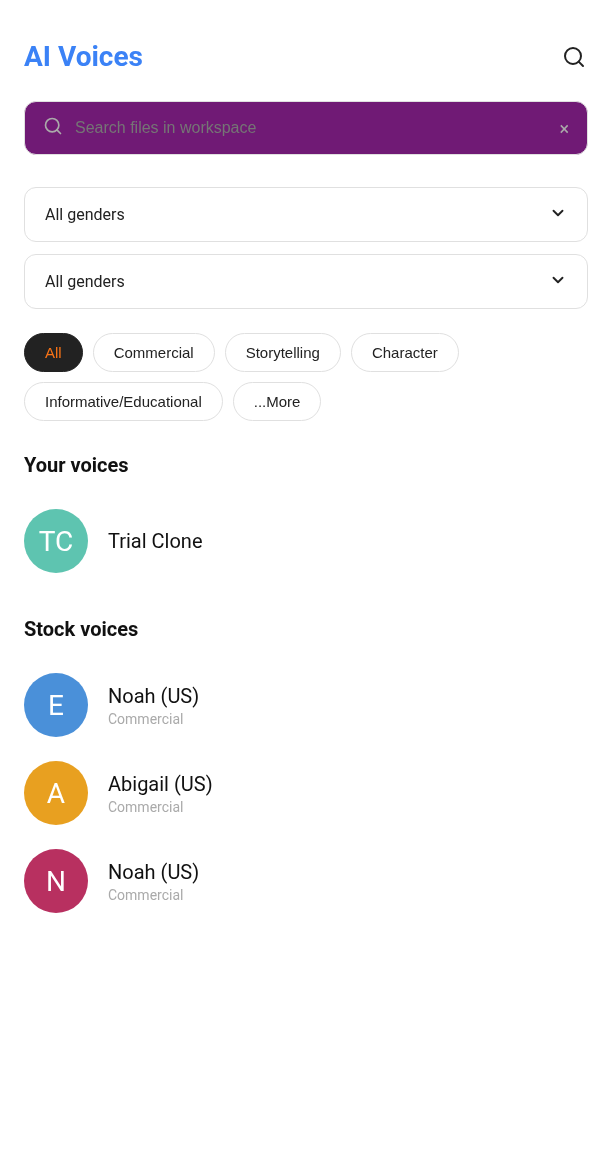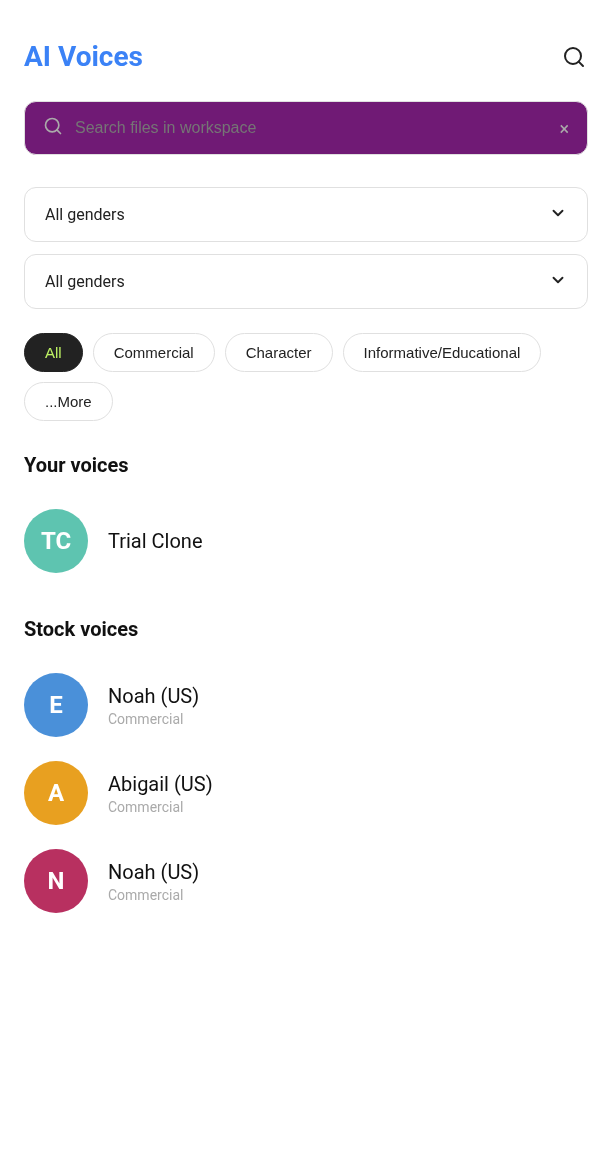--- a/index.html
+++ b/index.html
@@ -113,21 +113,21 @@
       font-size: 15px;
       cursor: pointer;
       border: 1.5px solid #e0e0e0;
       background: #fff;
       color: #222222;
       font-weight: 500;
     }
 
     .tag.active {
       background: #222222;
-      color: #bef264;
+      color: #f97316;
       border-color: #222222;
     }
 
     .section-title {
       font-size: 20px;
       font-weight: 700;
       color: #111111;
       margin-bottom: 20px;
     }
 
@@ -139,22 +139,22 @@
       cursor: pointer;
     }
 
     .avatar {
       width: 64px;
       height: 64px;
       border-radius: 50%;
       display: flex;
       align-items: center;
       justify-content: center;
-      font-size: 24px;
-      font-weight: 700;
+      font-size: 28px;
+      font-weight: 400;
       color: #ffffff;
       flex-shrink: 0;
     }
 
     .avatar.teal { background: #5ec4b0; }
     .avatar.blue { background: #4a90d9; }
     .avatar.yellow { background: #e8a020; }
     .avatar.red { background: #b83060; }
 
     .voice-info .voice-name {
@@ -212,20 +212,21 @@
       <svg width="18" height="18" viewBox="0 0 24 24" fill="none" stroke="#222" stroke-width="2.5" stroke-linecap="round" stroke-linejoin="round">
         <polyline points="6 9 12 15 18 9"></polyline>
       </svg>
     </span>
   </div>
 </div>
 
 <div class="tags" id="tags-container">
 <button class="tag active">All</button>
     <button class="tag">Commercial</button>
+    <button class="tag">Storytelling</button>
     <button class="tag">Character</button>
     <button class="tag">Informative/Educational</button>
     <button class="tag">...More</button>
   </div>
 
 <div class="section">
   <div class="section-title">Your voices</div>
   <div id="your-voices-list">
       <div class="voice-item">
       <div class="avatar teal">TC</div>

